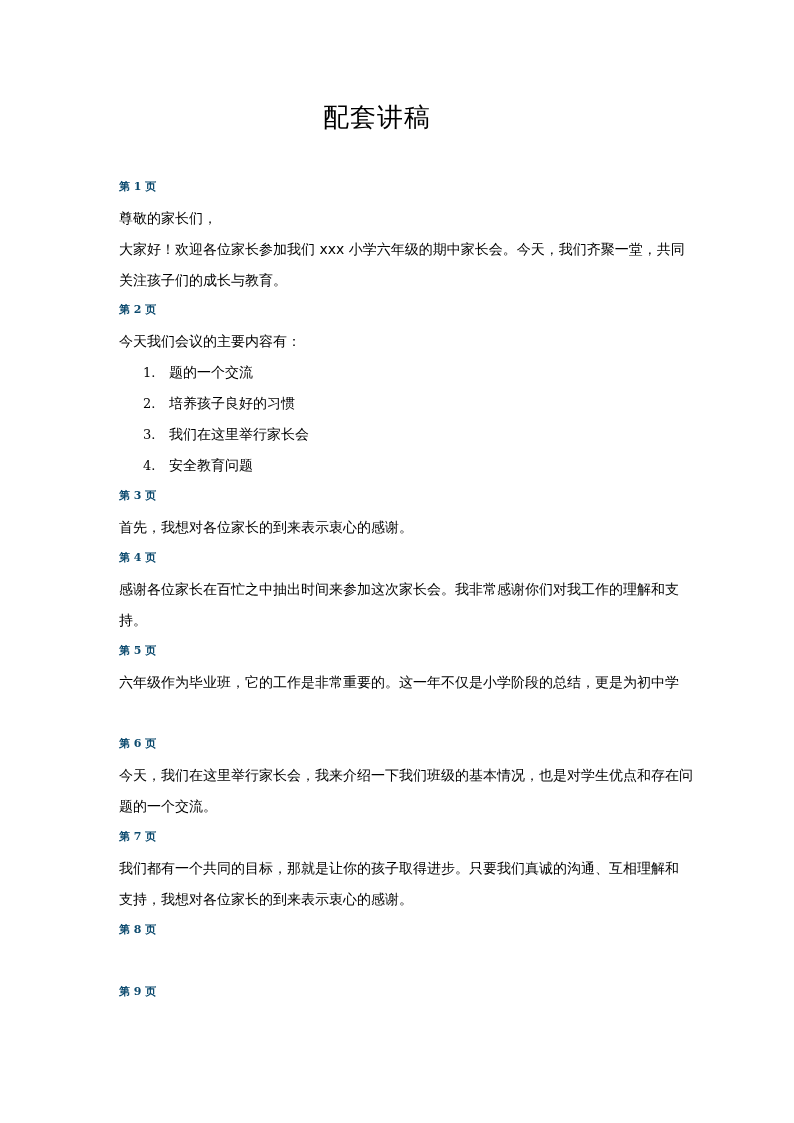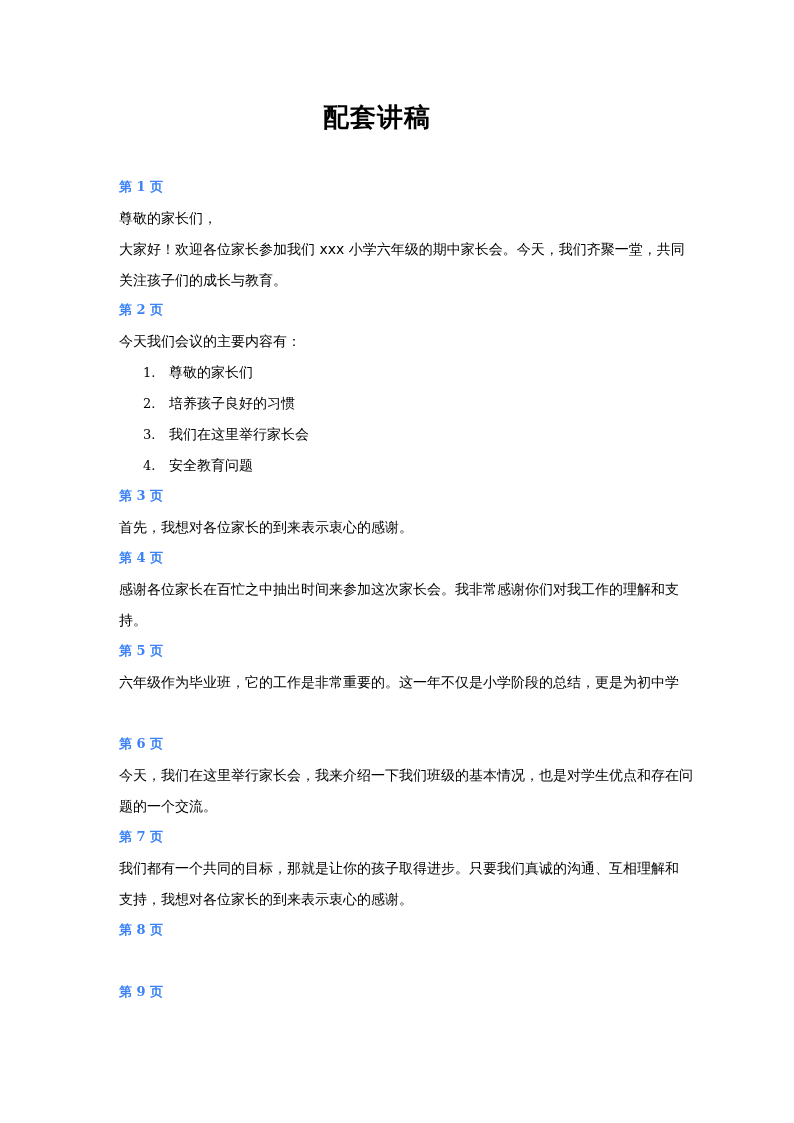--- a/index.html
+++ b/index.html
@@ -1,38 +1,38 @@
 <!DOCTYPE html>
 <html><head>
 <meta charset="utf-8">
 <style>
   html, body { margin: 0; padding: 0; background: #ffffff; }
   body { width: 794px; height: 1123px; position: relative; overflow: hidden;
          font-family: "DejaVu Sans", "Liberation Sans", sans-serif; color: #000; }
   .page { position: absolute; left: 0; top: 0; width: 794px; height: 1123px; }
   .title { position: absolute; left: 0; width: 754px; top: 100px; text-align: center;
-           font-size: 26px; font-weight: bold; font-family: "DejaVu Serif", "Liberation Serif", serif; letter-spacing: 1px; }
+           font-size: 26px; font-weight: normal; font-family: "DejaVu Serif", "Liberation Serif", serif; letter-spacing: 1px; }
   .line { position: absolute; left: 119px; font-size: 14px; line-height: 20px; white-space: nowrap; }
-  .heading { font-weight: bold; font-size: 13px; font-family: "DejaVu Serif", "Liberation Serif", serif; color: #3b82f6; }
+  .heading { font-weight: bold; font-size: 11px; font-family: "DejaVu Serif", "Liberation Serif", serif; color: #0c4a6e; }
   .list-num { display: inline-block; width: 26px; font-family: "DejaVu Serif", "Liberation Serif", serif; font-size: 13px; }
 </style>
 </head>
 <body>
 
 <div class="page">
   <div class="title">配套讲稿</div>
 
   <div class="line heading" style="top:177px">第 1 页</div>
   <div class="line" style="top:208px">尊敬的家长们，</div>
   <div class="line" style="top:239px">大家好！欢迎各位家长参加我们 xxx 小学六年级的期中家长会。今天，我们齐聚一堂，共同</div>
   <div class="line" style="top:270px">关注孩子们的成长与教育。</div>
 
   <div class="line heading" style="top:300px">第 2 页</div>
   <div class="line" style="top:331px">今天我们会议的主要内容有：</div>
-  <div class="line" style="left:143px; top:362px"><span class="list-num">1.</span><span>尊敬的家长们</span></div>
+  <div class="line" style="left:143px; top:362px"><span class="list-num">1.</span><span>题的一个交流</span></div>
   <div class="line" style="left:143px; top:393px"><span class="list-num">2.</span><span>培养孩子良好的习惯</span></div>
   <div class="line" style="left:143px; top:424px"><span class="list-num">3.</span><span>我们在这里举行家长会</span></div>
   <div class="line" style="left:143px; top:455px"><span class="list-num">4.</span><span>安全教育问题</span></div>
 
   <div class="line heading" style="top:486px">第 3 页</div>
   <div class="line" style="top:517px">首先，我想对各位家长的到来表示衷心的感谢。</div>
 
   <div class="line heading" style="top:548px">第 4 页</div>
   <div class="line" style="top:579px">感谢各位家长在百忙之中抽出时间来参加这次家长会。我非常感谢你们对我工作的理解和支</div>
   <div class="line" style="top:610px">持。</div>

